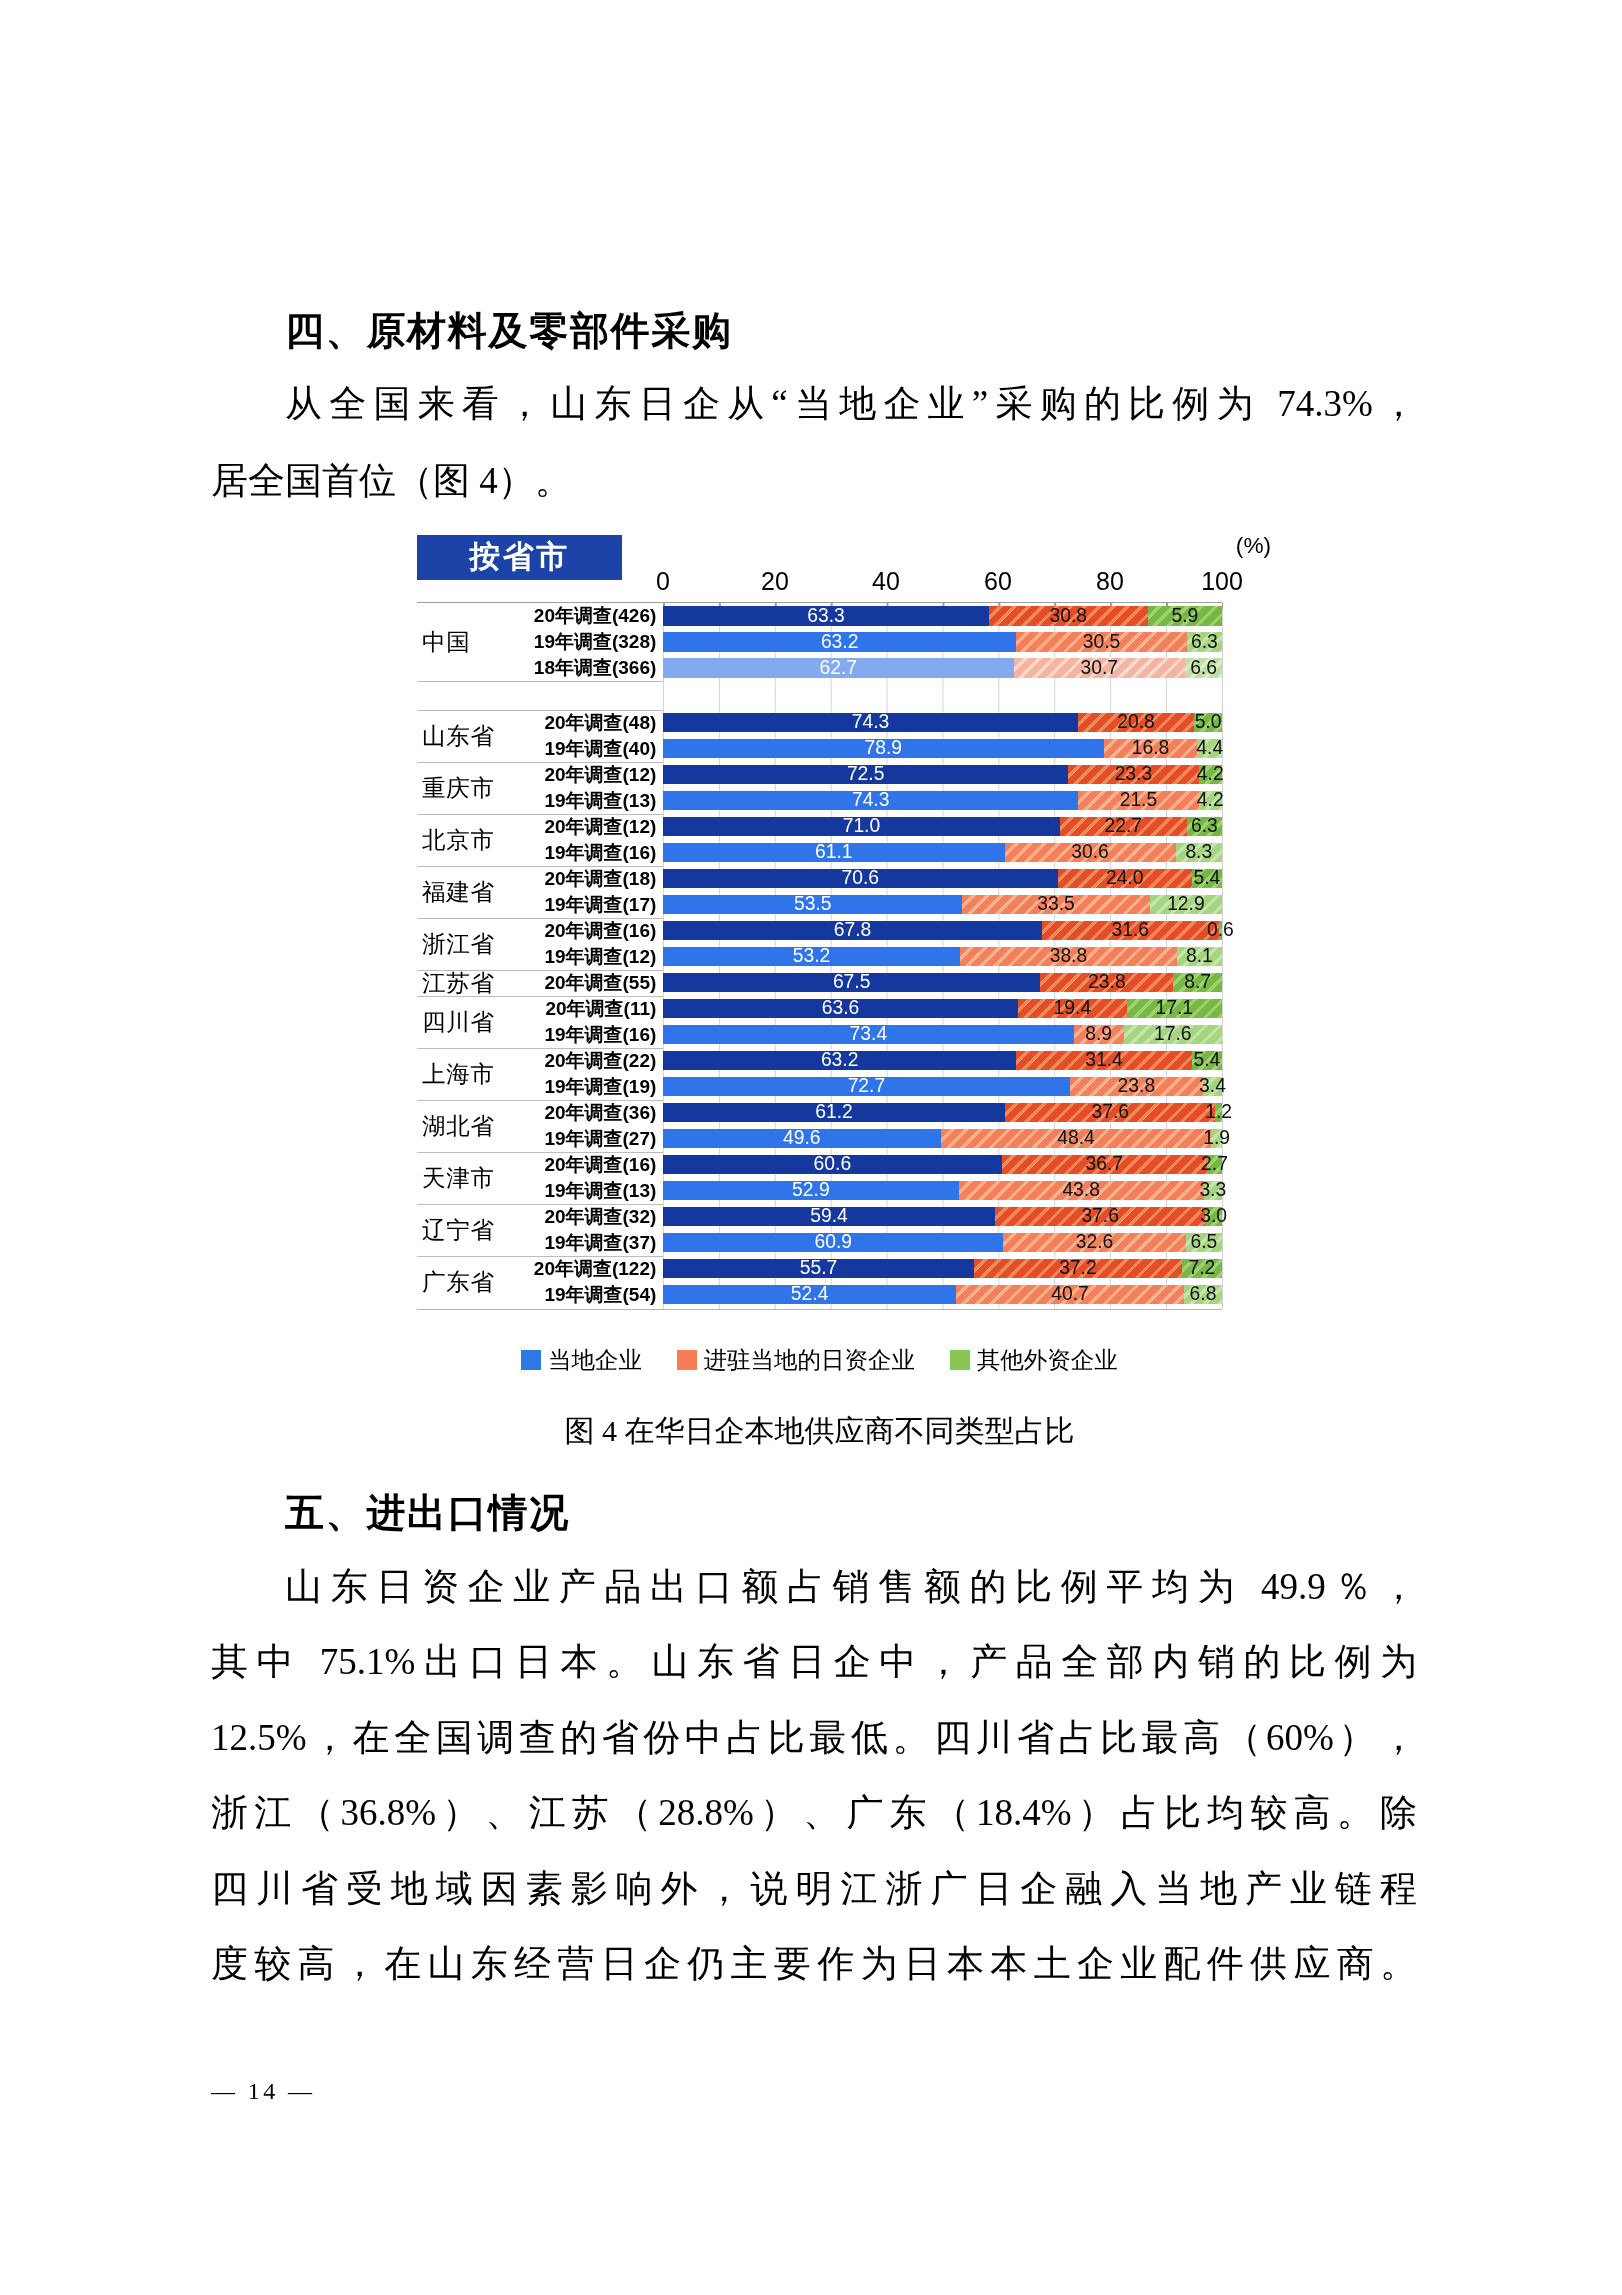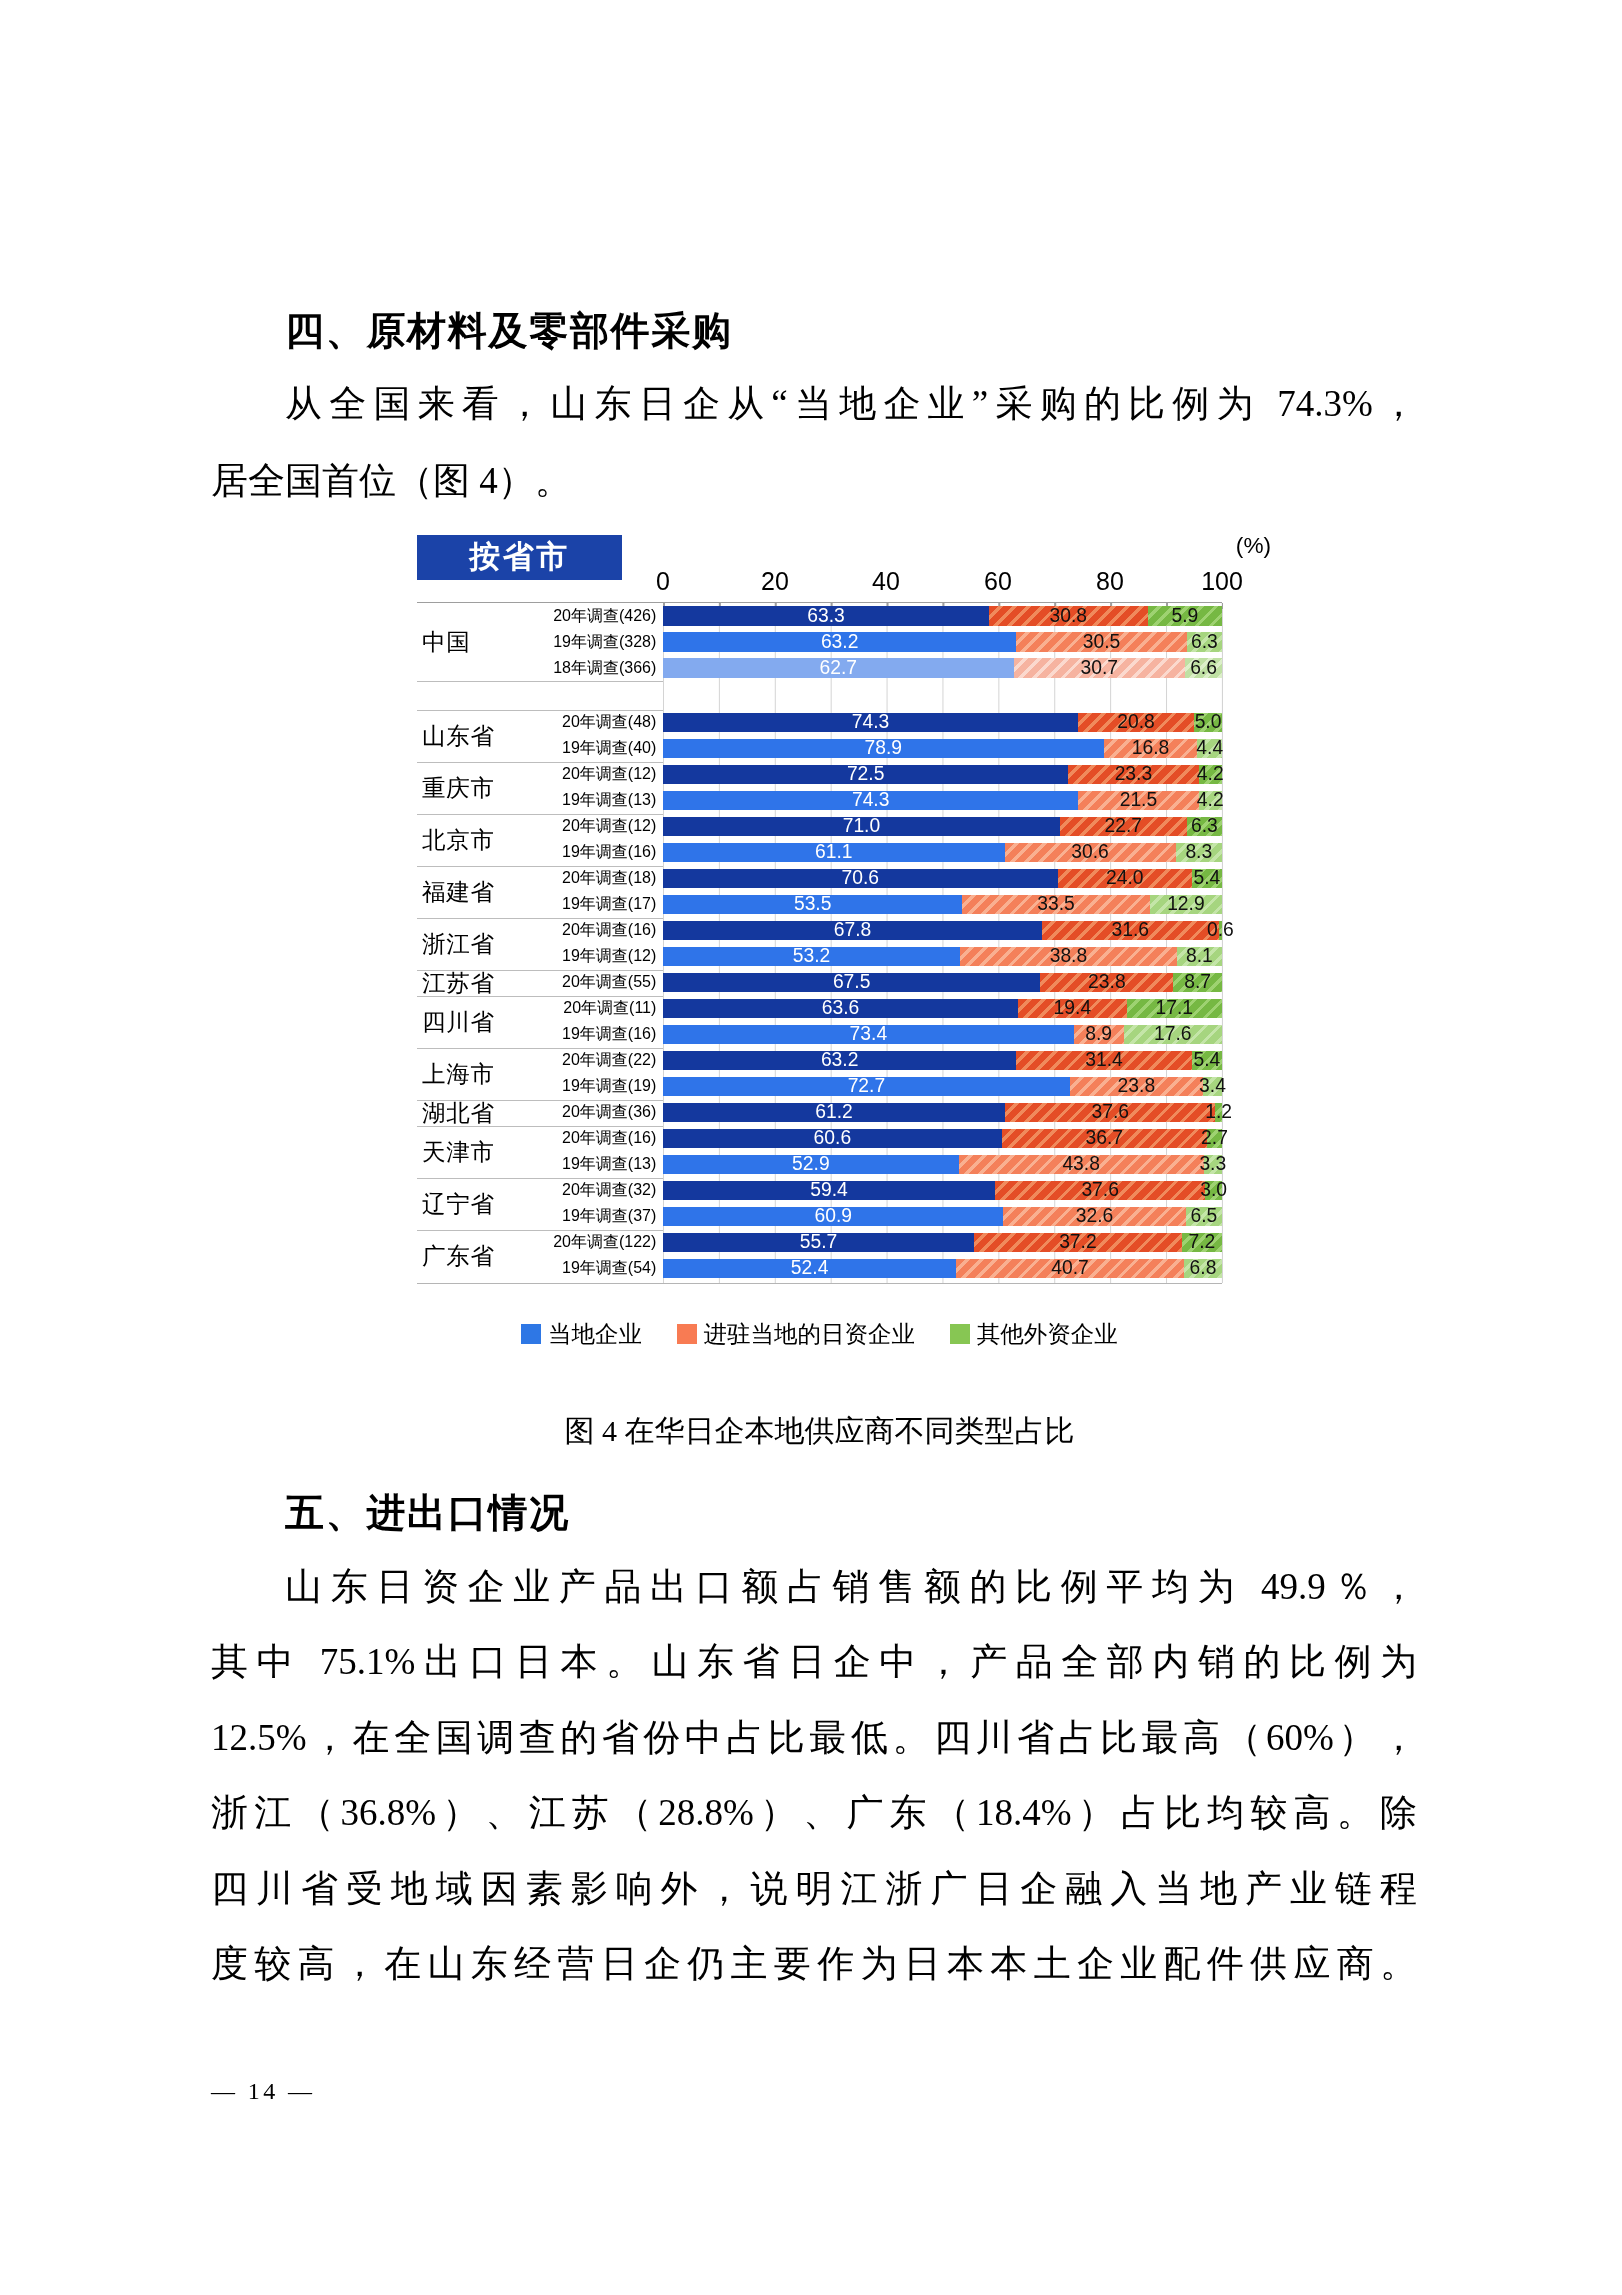--- a/index.html
+++ b/index.html
@@ -29,21 +29,21 @@
      background-size:10% 100%;border-right:1.7px solid #9e9e9e;}
 
   .group{position:relative;}
   .group::before{content:"";position:absolute;left:0;top:0;width:246px;border-top:1.3px solid #bdbdbd;}
   .group.first::before{display:none;}
   .big-gap{position:relative;height:28.5px;}
   .big-gap::before{content:"";position:absolute;left:0;top:0;width:246px;border-top:1.3px solid #bdbdbd;}
   .gname{position:absolute;left:5px;top:50%;transform:translateY(-50%);font-size:23.5px;letter-spacing:0.8px;}
 
   .crow{display:flex;align-items:center;height:26px;position:relative;}
-  .rlabel{width:246px;box-sizing:border-box;padding-right:6.7px;text-align:right;font-size:16px;white-space:nowrap;}
+  .rlabel{width:246px;box-sizing:border-box;padding-right:6.7px;text-align:right;font-size:19px;white-space:nowrap;font-weight:bold;}
   .rbar{width:559px;height:19.3px;display:flex;position:relative;}
   .seg{position:relative;flex-basis:0;min-width:0;}
   .seg .val{position:absolute;left:50%;top:50%;transform:translate(-50%,-50%);font-size:19.3px;white-space:nowrap;z-index:2;}
   .seg.local .val{color:#ffffff;}
   .seg.jp .val,.seg.other .val{color:#111111;}
 
   #legend{position:relative;margin-top:34px;display:flex;justify-content:center;gap:35px;}
   .legend-item{display:flex;align-items:center;gap:6.7px;}
   .legend-swatch{width:20px;height:20px;}
   .legend-label{font-size:23.5px;}
@@ -364,20 +364,34 @@
               <span class="val">61.2</span>
             </div>
             <div class="seg jp" style="flex-grow: 37.6; background: repeating-linear-gradient(135deg, rgb(228, 77, 38) 0px, rgb(228, 77, 38) 6.7px, rgb(240, 138, 92) 6.7px, rgb(240, 138, 92) 10px);">
               <span class="val">37.6</span>
             </div>
             <div class="seg other" style="flex-grow: 1.2; background: repeating-linear-gradient(135deg, rgb(118, 184, 67) 0px, rgb(118, 184, 67) 6.7px, rgb(158, 210, 113) 6.7px, rgb(158, 210, 113) 10px);">
               <span class="val">1.2</span>
             </div>
           </div>
         </div>
+        <div class="crow">
+          <div class="rlabel">19年调查(27)</div>
+          <div class="rbar">
+            <div class="seg local" style="flex-grow: 49.6; background: rgb(47, 116, 233);">
+              <span class="val">49.6</span>
+            </div>
+            <div class="seg jp" style="flex-grow: 48.4; background: repeating-linear-gradient(135deg, rgb(244, 128, 90) 0px, rgb(244, 128, 90) 6.7px, rgb(249, 176, 145) 6.7px, rgb(249, 176, 145) 10px);">
+              <span class="val">48.4</span>
+            </div>
+            <div class="seg other" style="flex-grow: 1.9; background: repeating-linear-gradient(135deg, rgb(166, 213, 127) 0px, rgb(166, 213, 127) 6.7px, rgb(196, 229, 168) 6.7px, rgb(196, 229, 168) 10px);">
+              <span class="val">1.9</span>
+            </div>
+          </div>
+        </div>
       </div>
       <div class="group">
         <div class="gname">天津市</div>
         <div class="crow">
           <div class="rlabel">20年调查(16)</div>
           <div class="rbar">
             <div class="seg local" style="flex-grow: 60.6; background: rgb(20, 56, 158);">
               <span class="val">60.6</span>
             </div>
             <div class="seg jp" style="flex-grow: 36.7; background: repeating-linear-gradient(135deg, rgb(228, 77, 38) 0px, rgb(228, 77, 38) 6.7px, rgb(240, 138, 92) 6.7px, rgb(240, 138, 92) 10px);">

